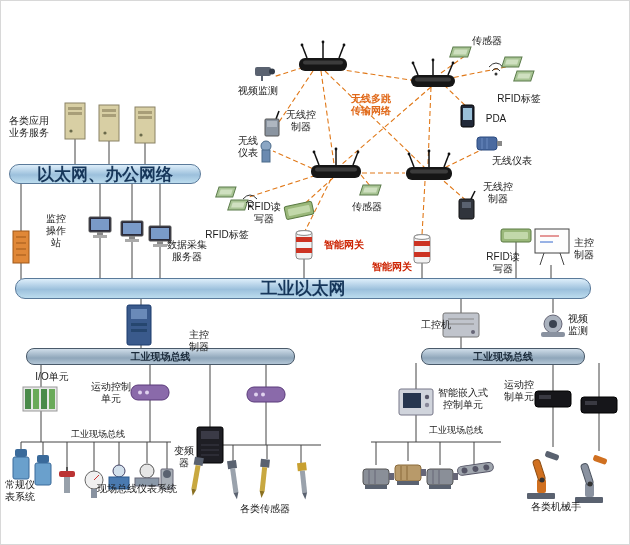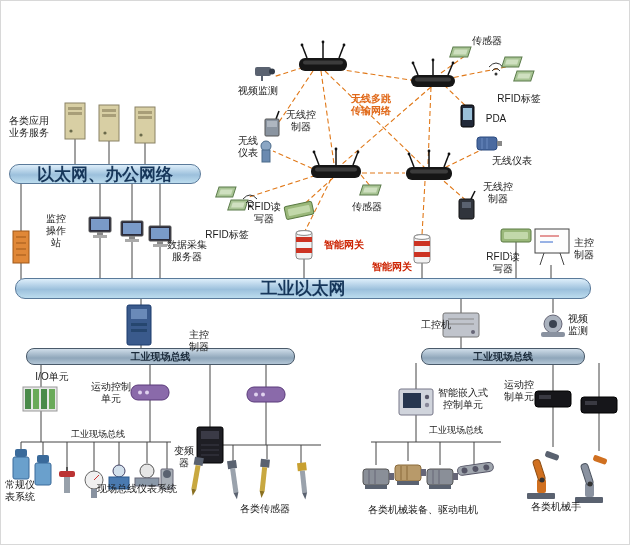--- a/index.html
+++ b/index.html
@@ -466,16 +466,15 @@
 <div class="lbl" style="left:28px;top:370px;width:46px;">I/O单元</div>
 <div class="lbl" style="left:88px;top:380px;width:44px;">运动控制单元</div>
 <div class="lbl sm" style="left:62px;top:428px;width:70px;">工业现场总线</div>
 <div class="lbl" style="left:172px;top:416px;width:22px;margin-top:28px;">变频器</div>
 <div class="lbl" style="left:434px;top:386px;width:56px;">智能嵌入式控制单元</div>
 <div class="lbl" style="left:502px;top:378px;width:32px;">运动控制单元</div>
 <div class="lbl" style="left:2px;top:478px;width:34px;">常规仪表系统</div>
 <div class="lbl" style="left:88px;top:482px;width:96px;">现场总线仪表系统</div>
 <div class="lbl" style="left:232px;top:502px;width:64px;">各类传感器</div>
 <div class="lbl sm" style="left:420px;top:424px;width:70px;">工业现场总线</div>
-<div class="lbl" style="left:356px;top:503px;width:132px;">各类机械装备、驱动电机</div>
 <div class="lbl" style="left:524px;top:500px;width:62px;">各类机械手</div>
 
 </div>
 
 </body></html>

